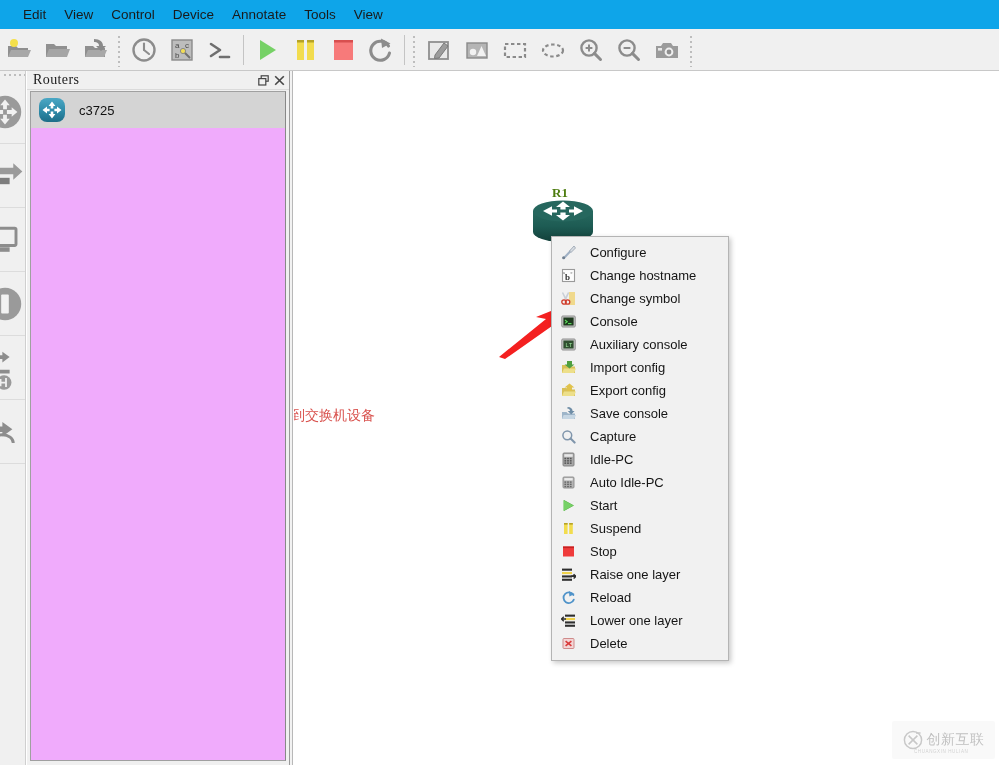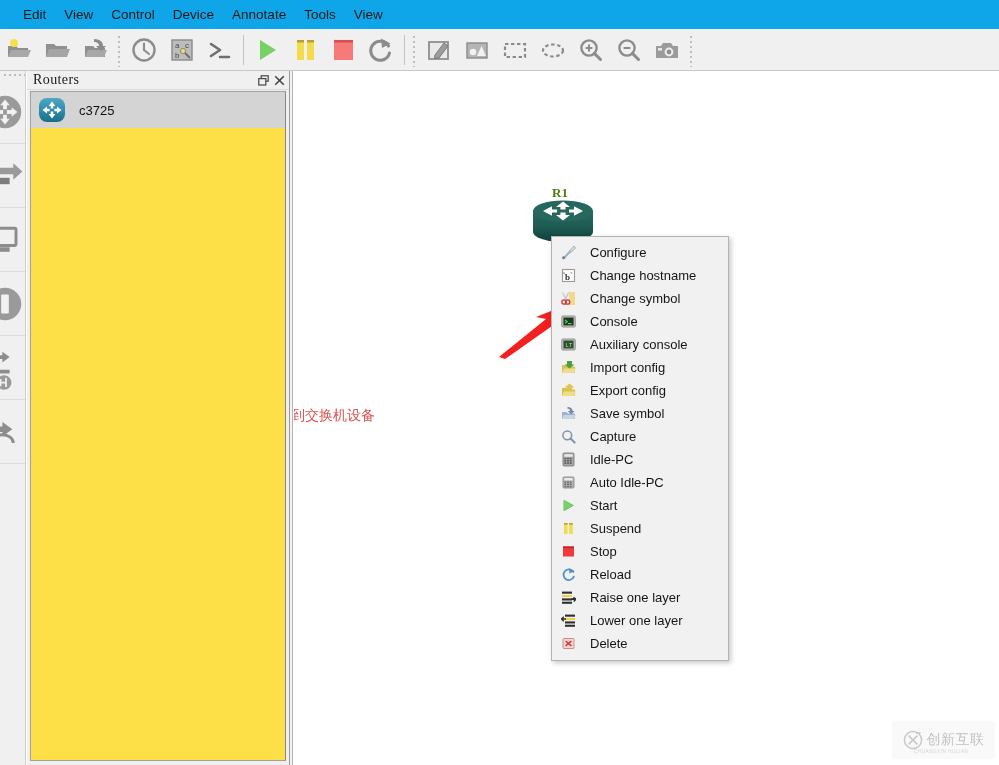--- a/index.html
+++ b/index.html
@@ -115,21 +115,21 @@
     width: 16px; height: 16px;
     display: flex; align-items: center; justify-content: center;
     cursor: default;
     flex: 0 0 auto;
   }
 
   .dock-body {
     position: absolute;
     left: 3px; top: 20px;
     width: 256px; height: 670px;
-    background: #fde047;
+    background: #f0abfc;
     border: 1px solid #a0a0a0;
     border-right-color: #888;
     box-sizing: border-box;
     overflow: hidden;
   }
   .node-item {
     display: flex; align-items: center;
     height: 36px;
     padding-left: 6px;
     background: #d4d4d4;
@@ -586,21 +586,21 @@
     </div>
 
     <div class="ctx-item">
       <span class="ctx-ico">
         <svg width="15" height="15" viewBox="0 0 15 15">
           <path d="M1 13 L1 6 L5.5 6 L7 7.4 L14 7.4 L14 13 Z" fill="#9eb5c9"></path>
           <path d="M1 13 L2.6 9 L15 9 L13.2 13 Z" fill="#c6d6e3"></path>
           <path d="M6.5 1 C10 1 11.6 2.8 11.6 5 L13.6 5 L10.2 8.4 L6.8 5 L9 5 C9 3.4 8 2.8 6.5 2.8 Z" fill="#6f8da6"></path>
         </svg>
       </span>
-      <span class="ctx-label">Save symbol</span>
+      <span class="ctx-label">Save console</span>
     </div>
 
     <div class="ctx-item">
       <span class="ctx-ico">
         <svg width="15" height="15" viewBox="0 0 15 15">
           <circle cx="6.3" cy="6.3" r="4.4" fill="none" stroke="#7f95ab" stroke-width="1.5"></circle>
           <line x1="9.6" y1="9.6" x2="13.6" y2="13.6" stroke="#7f95ab" stroke-width="2.1" stroke-linecap="round"></line>
         </svg>
       </span>
       <span class="ctx-label">Capture</span>
@@ -676,39 +676,39 @@
           <rect x="2" y="2.5" width="11" height="10" fill="#ef3b3b"></rect>
           <rect x="2" y="2.5" width="11" height="1.6" fill="#c52222"></rect>
         </svg>
       </span>
       <span class="ctx-label">Stop</span>
     </div>
 
     <div class="ctx-item">
       <span class="ctx-ico">
         <svg width="15" height="15" viewBox="0 0 15 15">
-          <path d="M12.4 5 A5.3 5.3 0 1 0 12.8 9.6" fill="none" stroke="#4f93c9" stroke-width="1.8" stroke-linecap="round"></path>
-          <path d="M8 1.2 L13.6 4 L8.4 6.6 Z" fill="#4f93c9"></path>
-        </svg>
-      </span>
-      <span class="ctx-label">Reload</span>
-    </div>
-
-    <div class="ctx-item">
-      <span class="ctx-ico">
-        <svg width="15" height="15" viewBox="0 0 15 15">
           <rect x="1" y="1.6" width="10" height="2.1" fill="#2e2e2e"></rect>
           <rect x="1" y="5" width="10" height="2.1" fill="#f0d24a"></rect>
           <rect x="1" y="8.4" width="10" height="2.1" fill="#2e2e2e"></rect>
           <rect x="1" y="11.7" width="10" height="2.1" fill="#2e2e2e"></rect>
           <path d="M9.5 8 L14.4 8 L14.4 6 L14.4 10 Z" fill="#2e2e2e"></path>
           <path d="M10 9.4 L14.4 9.4 M12.6 7.2 L14.8 9.4 L12.6 11.6" fill="none" stroke="#2e2e2e" stroke-width="1.4"></path>
         </svg>
       </span>
       <span class="ctx-label">Raise one layer</span>
+    </div>
+
+    <div class="ctx-item">
+      <span class="ctx-ico">
+        <svg width="15" height="15" viewBox="0 0 15 15">
+          <path d="M12.4 5 A5.3 5.3 0 1 0 12.8 9.6" fill="none" stroke="#4f93c9" stroke-width="1.8" stroke-linecap="round"></path>
+          <path d="M8 1.2 L13.6 4 L8.4 6.6 Z" fill="#4f93c9"></path>
+        </svg>
+      </span>
+      <span class="ctx-label">Reload</span>
     </div>
 
     <div class="ctx-item">
       <span class="ctx-ico">
         <svg width="15" height="15" viewBox="0 0 15 15">
           <rect x="4" y="1.6" width="10" height="2.1" fill="#2e2e2e"></rect>
           <rect x="4" y="5" width="10" height="2.1" fill="#f0d24a"></rect>
           <rect x="4" y="8.4" width="10" height="2.1" fill="#2e2e2e"></rect>
           <rect x="4" y="11.7" width="10" height="2.1" fill="#2e2e2e"></rect>
           <path d="M5 6 L0.6 6 M2.8 3.8 L0.4 6 L2.8 8.2" fill="none" stroke="#2e2e2e" stroke-width="1.4"></path>

